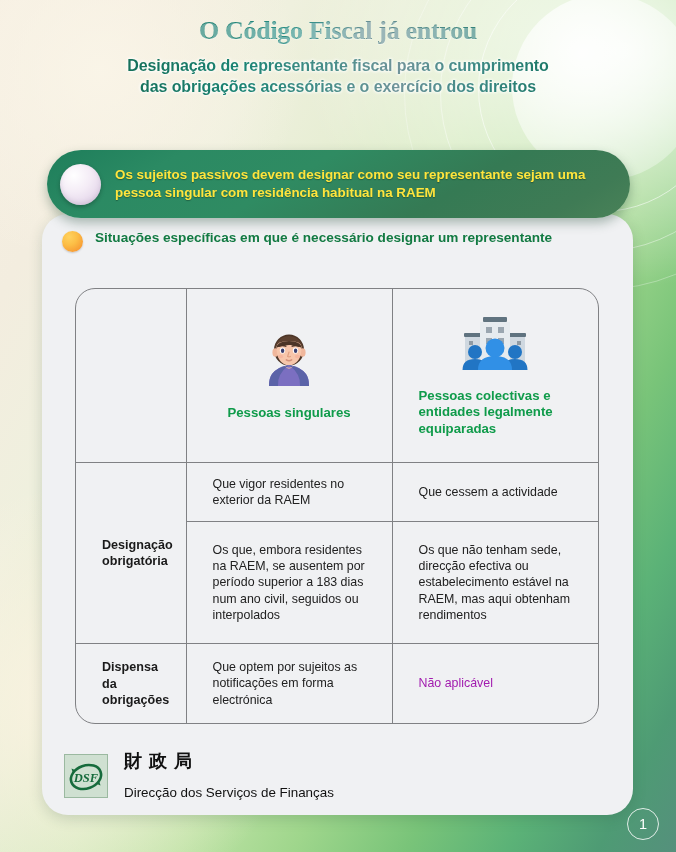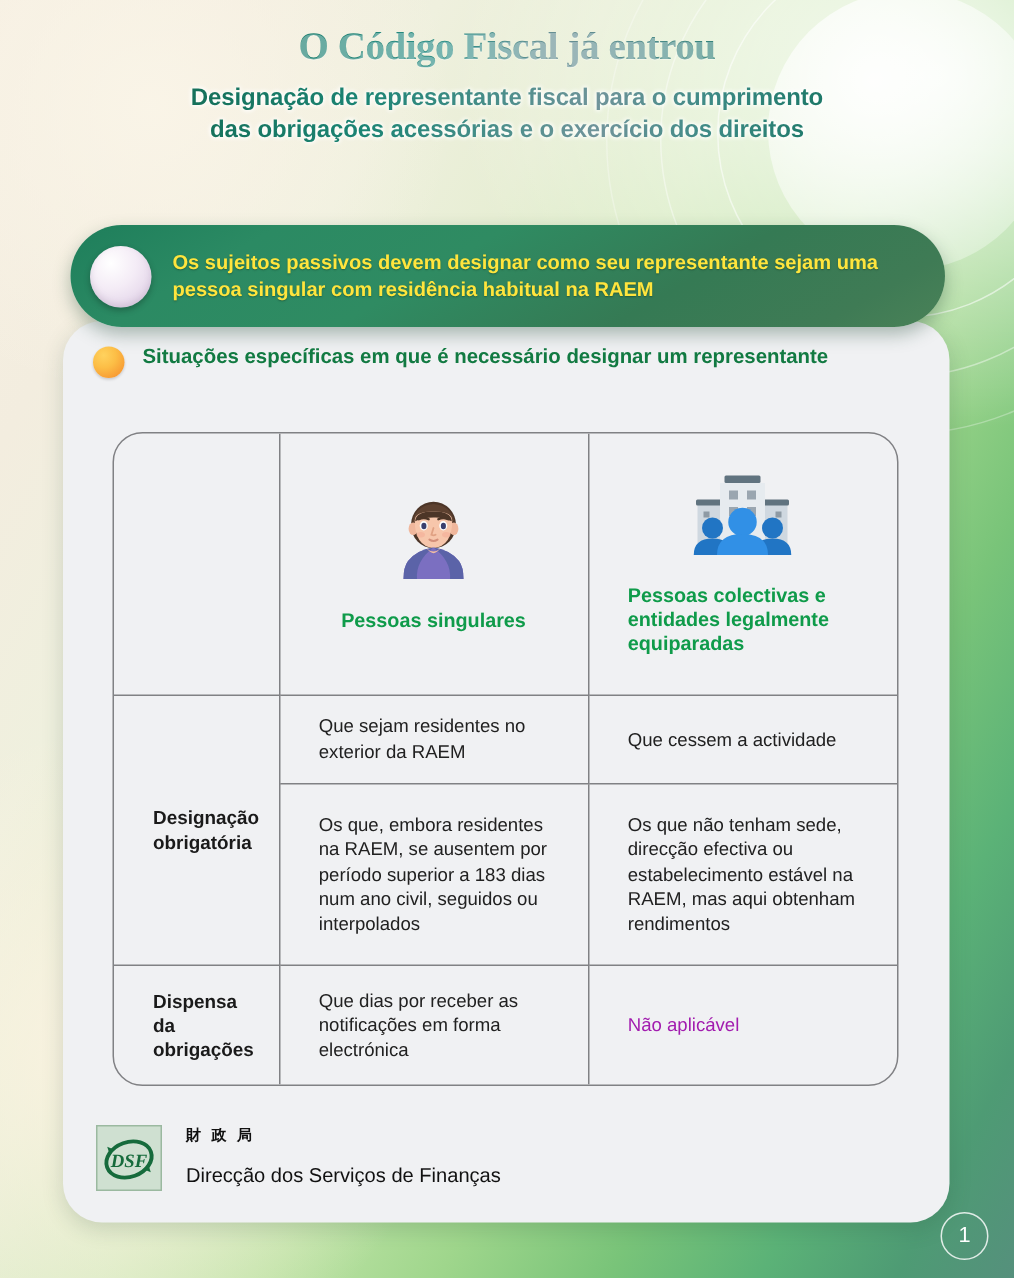--- a/index.html
+++ b/index.html
@@ -260,21 +260,21 @@
     width: 44px; height: 44px;
     background: #cfe0d1;
     border: 1px solid #9bb9a0;
     display: flex;
     align-items: flex-end;
     justify-content: center;
     flex: 0 0 auto;
   }
   .footer-text { margin-left: 16px; }
   .footer-cn {
-    font-size: 10px;
+    font-size: 18px;
     color: #111;
     letter-spacing: 7px;
     font-weight: bold;
     line-height: 1.3;
   }
   .footer-pt {
     font-size: 13.4px;
     color: #111;
     line-height: 1.35;
     margin-top: 11px;
@@ -391,42 +391,42 @@
             <div class="head-label">Pessoas colectivas e entidades legalmente equiparadas</div>
           </div>
         </td>
       </tr>
 
       <tr>
         <td class="col-row-label edge-l" rowspan="2">
           <div class="row-label">Designação obrigatória</div>
         </td>
         <td>
-          <div class="cell-text">Que sejam residentes no exterior da RAEM</div>
+          <div class="cell-text">Que vigor residentes no exterior da RAEM</div>
         </td>
         <td class="edge-r">
           <div class="cell-text">Que cessem a actividade</div>
         </td>
       </tr>
 
       <tr>
         <td>
           <div class="cell-text">Os que, embora residentes na RAEM, se ausentem por período superior a 183 dias num ano civil, seguidos ou interpolados</div>
         </td>
         <td class="edge-r">
           <div class="cell-text">Os que não tenham sede, direcção efectiva ou estabelecimento estável na RAEM, mas aqui obtenham rendimentos</div>
         </td>
       </tr>
 
       <tr>
         <td class="col-row-label edge-l">
           <div class="row-label">Dispensa da obrigações</div>
         </td>
         <td>
-          <div class="cell-text">Que dias por receber as notificações em forma electrónica</div>
+          <div class="cell-text">Que optem por sujeitos as notificações em forma electrónica</div>
         </td>
         <td class="edge-r">
           <div class="cell-na">Não aplicável</div>
         </td>
       </tr>
     </tbody>
       </table>
   </div>
 
   <div class="footer">

